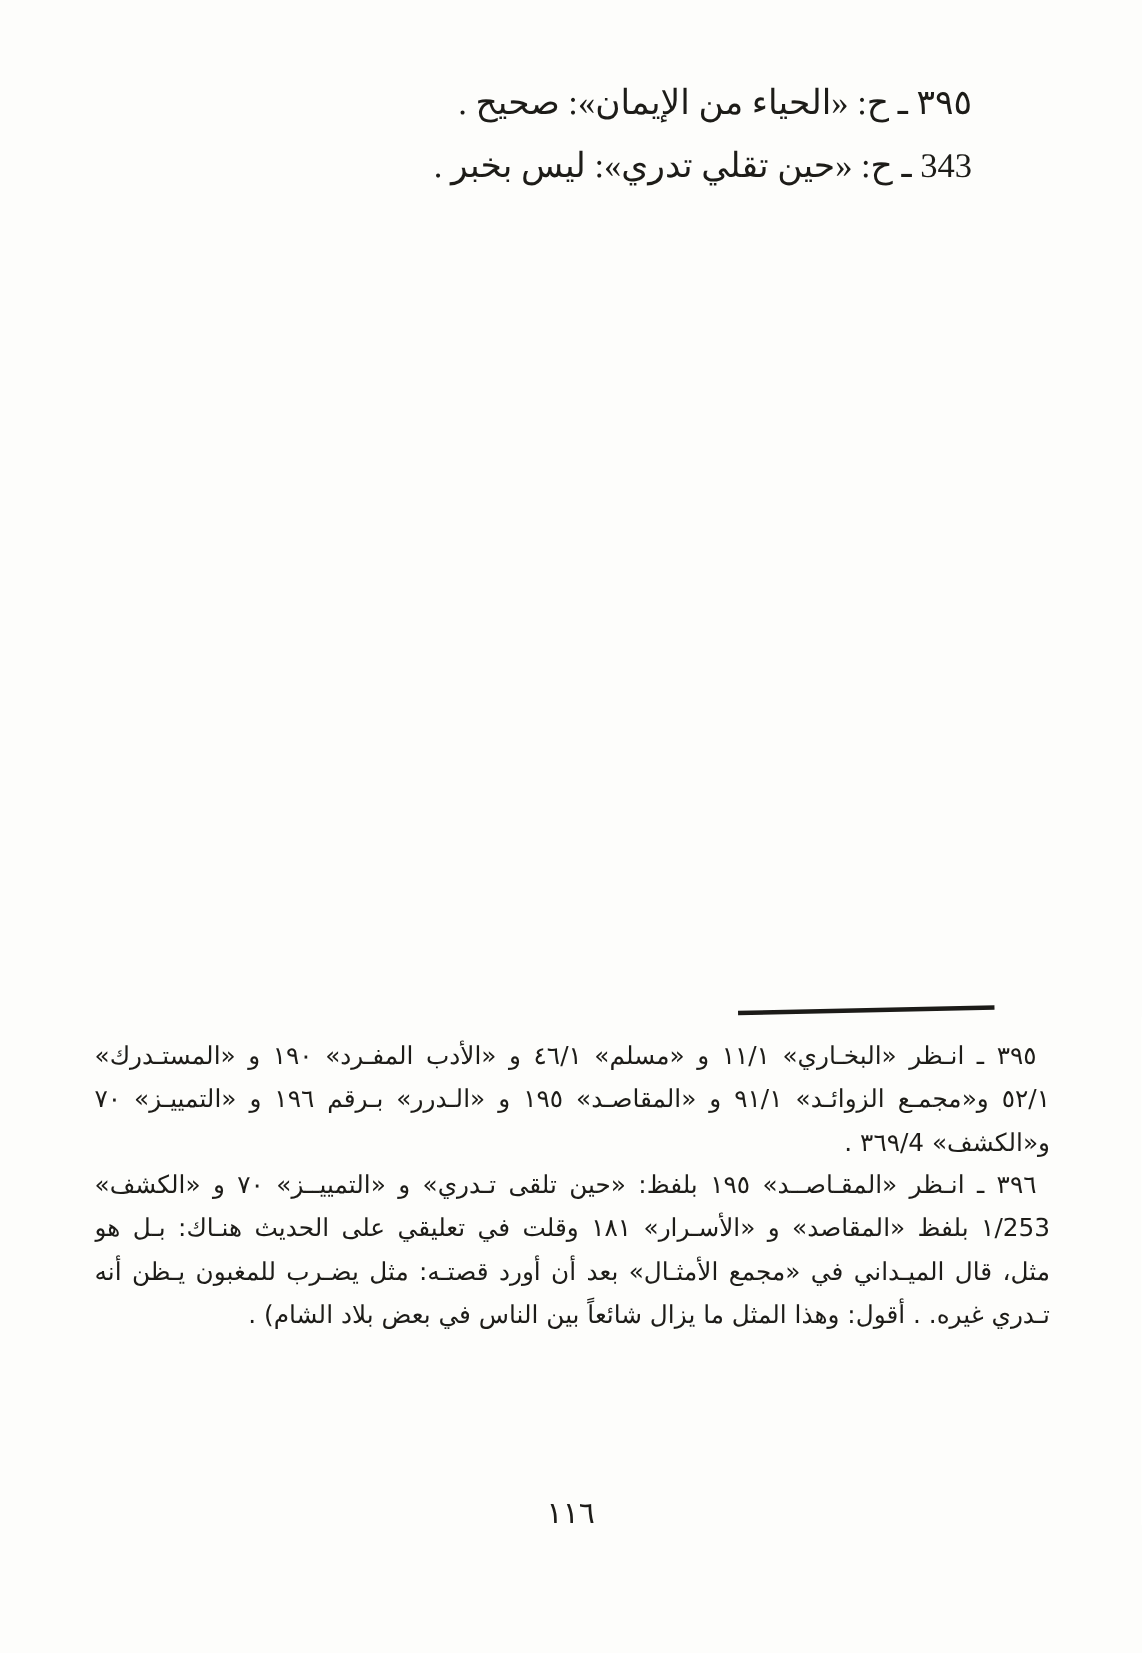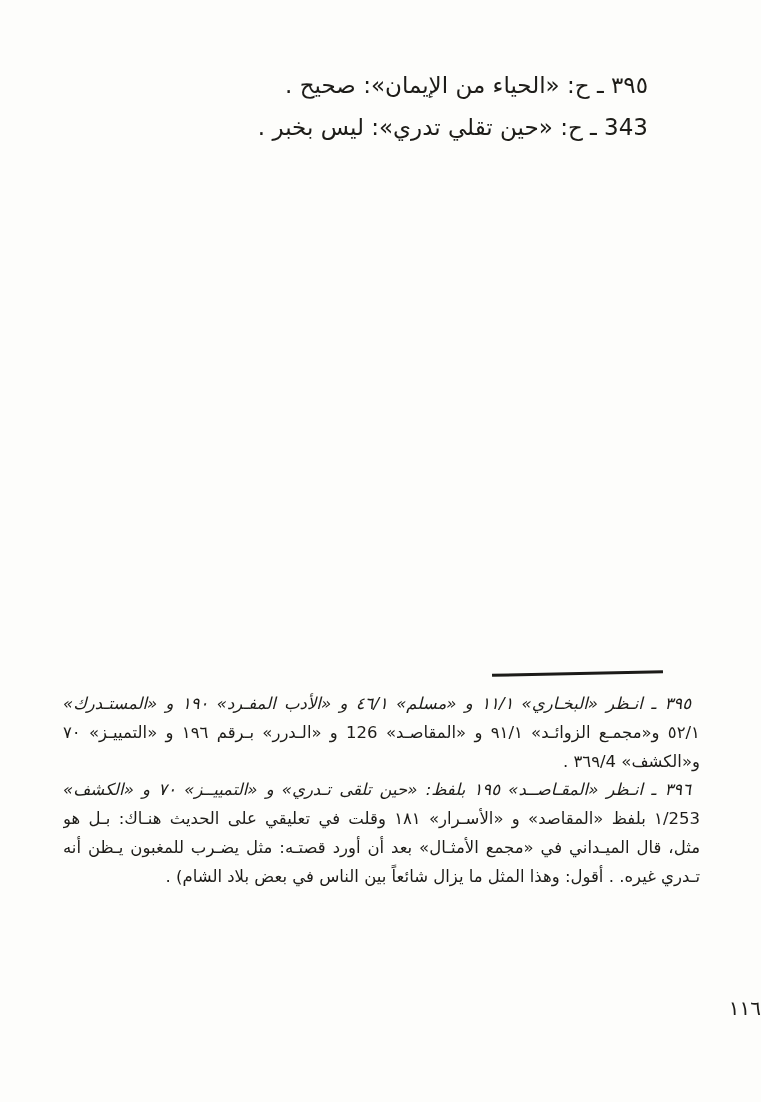--- a/index.html
+++ b/index.html
@@ -14,23 +14,24 @@
     margin: 0 auto;
     background: #fdfdfb;
     color: #1d1c18;
     font-family: "DejaVu Sans", sans-serif;
     direction: rtl;
     overflow: hidden;
   }
   
   .main-entries {
     position: absolute;
-    top: 64px;
+    top: 48px;
     right: 61px;
     left: 65px;
+    font-family: Liberation Serif, serif;
   }
   .entry {
     font-size: 23px;
     line-height: 42px;
     text-align: right;
     padding-right: 52px;
     white-space: nowrap;
   }
   
   .fn-sep {
@@ -55,29 +56,28 @@
     text-align: justify;
     text-align-last: justify;
     overflow: hidden;
     max-height: 28.8px;
   }
   .fn-line.fn-last {
     text-align-last: right;
   }
   .fn-line.fn-indent {
     padding-right: 9px;
-    font-style: italic;
   }
   
   .page-number {
     position: absolute;
     top: 996px;
     left: 0;
     right: 0;
-    text-align: right;
+    text-align: center;
     font-size: 20px;
     letter-spacing: 3px;
   }
 </style>
 </head>
 <body>
 
 <div class="page">
 
   <div class="main-entries">
@@ -85,21 +85,21 @@
     <div class="entry">343 ـ ح: «حين تقلي تدري»: ليس بخبر .</div>
   </div>
 
   <div class="fn-sep"></div>
 
   <div class="footnotes">
 
 
     <div>
       <div class="fn-line fn-indent">٣٩٥ ـ انـظر «البخـاري» ١١/١ و «مسلم» ٤٦/١ و «الأدب المفـرد» ١٩٠ و «المستـدرك»</div>
-      <div class="fn-line">٥٢/١ و«مجمـع الزوائـد» ٩١/١ و «المقاصـد» 126 و «الـدرر» بـرقم ١٩٦ و «التمييـز» ٧٠</div>
+      <div class="fn-line">٥٢/١ و«مجمـع الزوائـد» ٩١/١ و «المقاصـد» ١٩٥ و «الـدرر» بـرقم ١٩٦ و «التمييـز» ٧٠</div>
       <div class="fn-line fn-last">و«الكشف» ٣٦٩/4 .</div>
     </div>
 
     <div>
       <div class="fn-line fn-indent">٣٩٦ ـ انـظر «المقـاصــد» ١٩٥ بلفظ: «حين تلقى تـدري» و «التمييــز» ٧٠ و «الكشف»</div>
       <div class="fn-line">253/١ بلفظ «المقاصد» و «الأسـرار» ١٨١ وقلت في تعليقي على الحديث هنـاك: بـل هو</div>
       <div class="fn-line">مثل، قال الميـداني في «مجمع الأمثـال» بعد أن أورد قصتـه: مثل يضـرب للمغبون يـظن أنه</div>
       <div class="fn-line fn-last">تـدري غيره. . أقول: وهذا المثل ما يزال شائعاً بين الناس في بعض بلاد الشام) .</div>
     </div>
 

